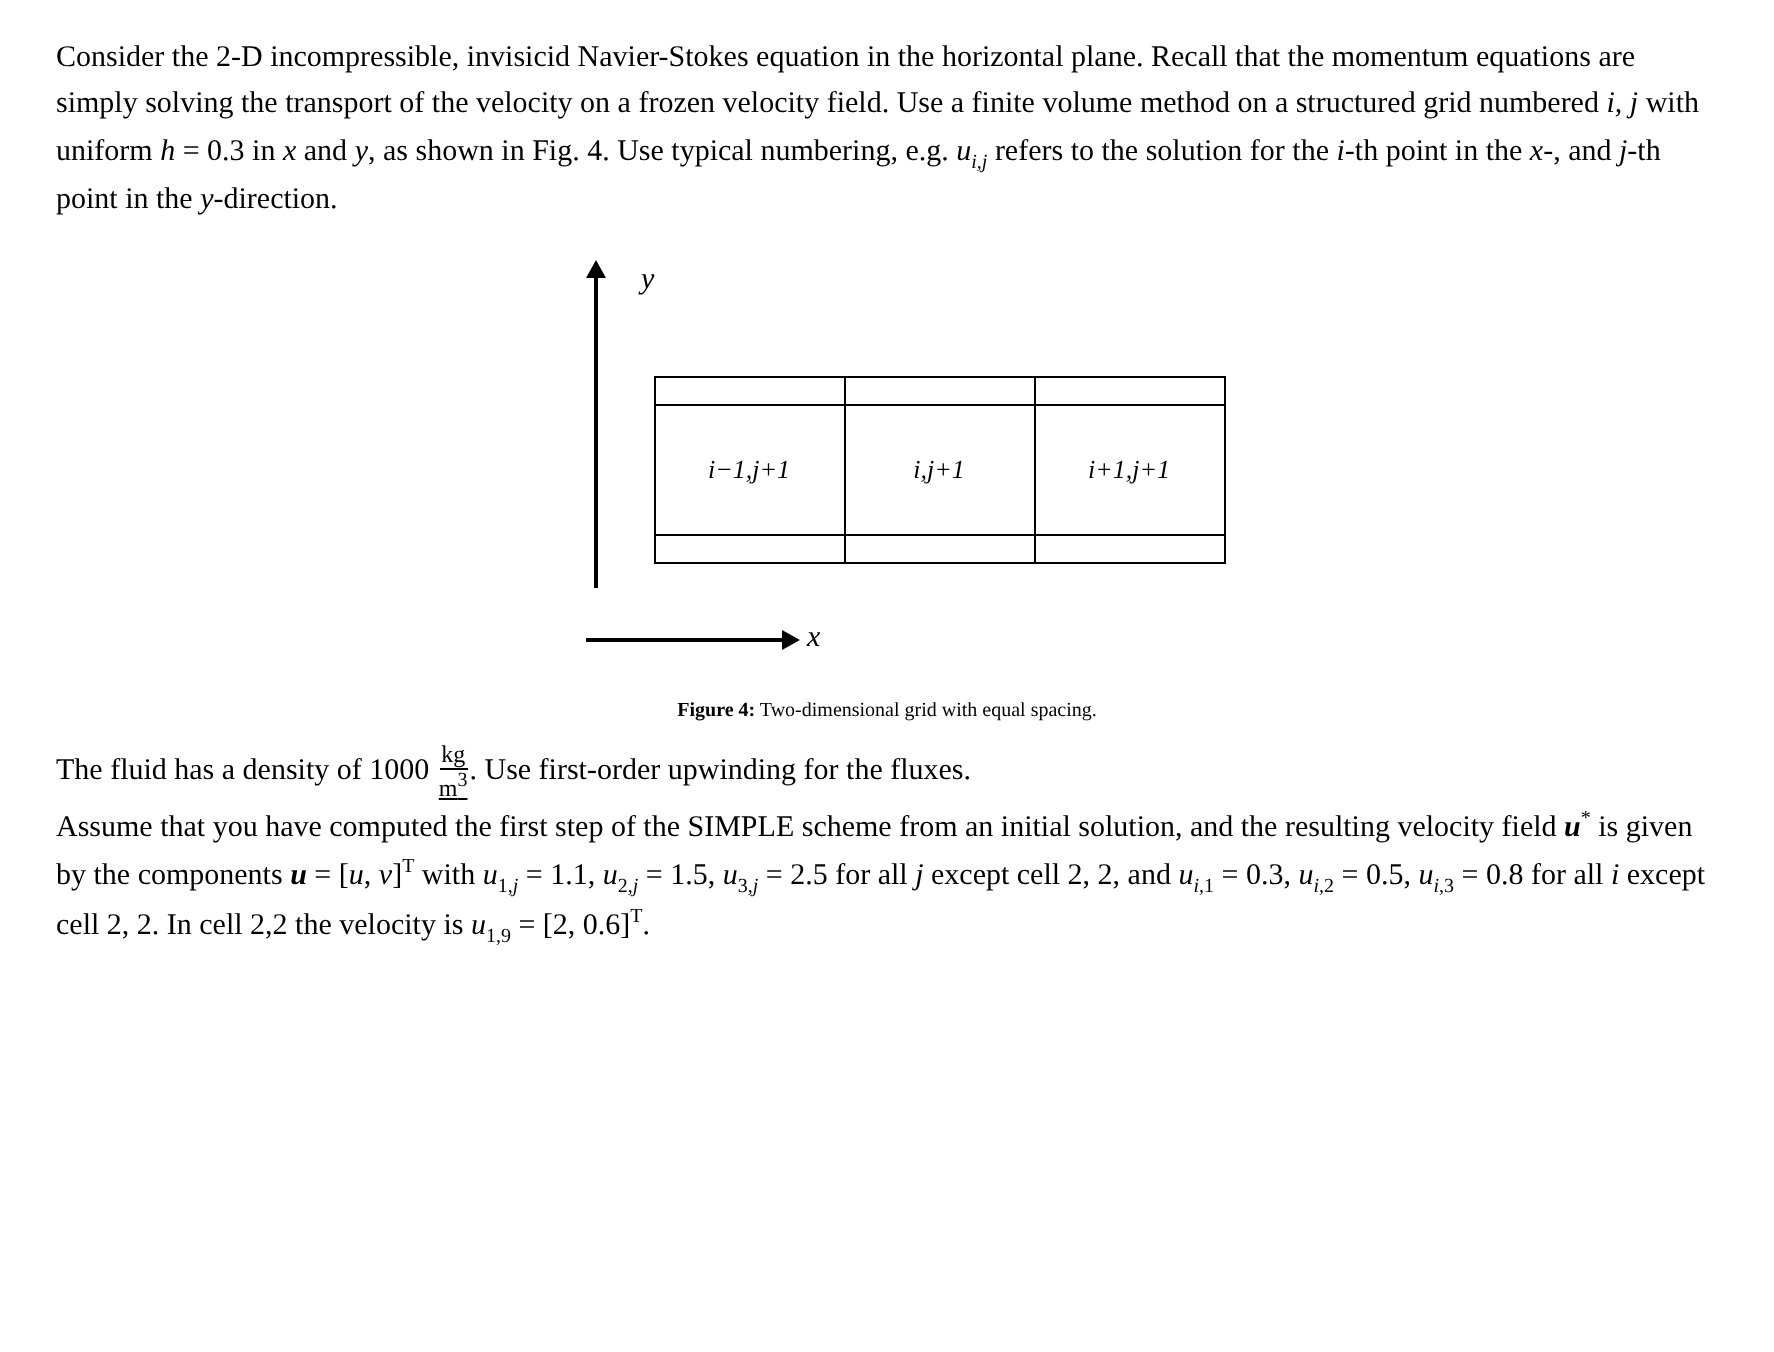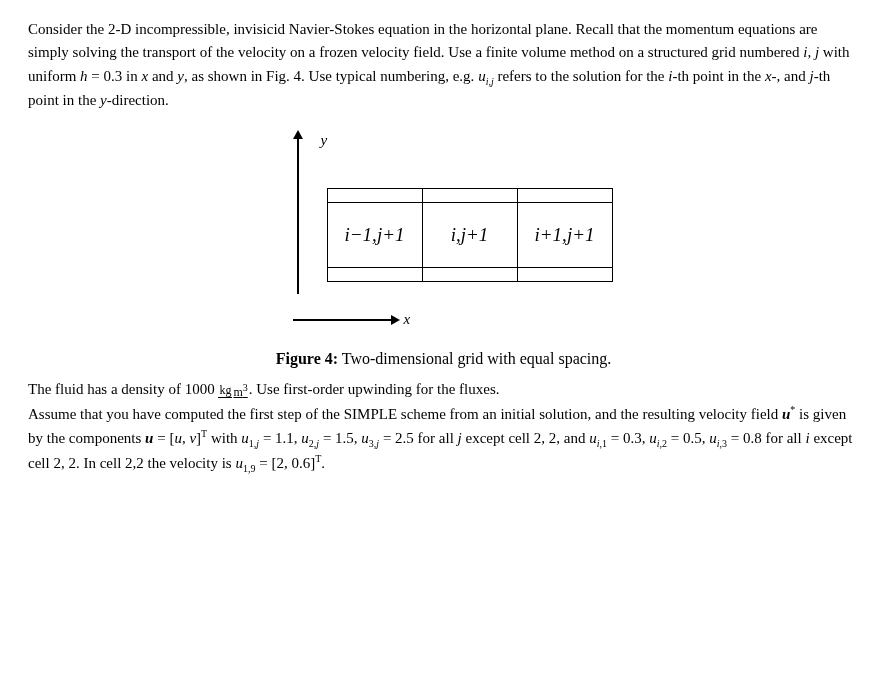--- a/index.html
+++ b/index.html
@@ -92,40 +92,40 @@
     .grid-table {
       border-collapse: collapse;
       border: none;
     }
     .grid-table td {
       border: 1.5px solid #000;
       width: 95px;
       height: 65px;
       text-align: center;
       vertical-align: middle;
-      font-size: 19px;
+      font-size: 13px;
       font-style: italic;
       padding: 0;
     }
     .figure-caption {
-      font-size: 16px;
+      font-size: 10px;
       margin-top: 10px;
       text-align: center;
     }
     .figure-caption span { font-weight: bold; }
     .bottom-text {
       line-height: 1.55;
       margin-top: 8px;
     }
     sup, sub {
       font-size: 10px;
     }
     .frac {
       display: inline-flex;
-      flex-direction: row;
+      flex-direction: column;
       align-items: center;
       vertical-align: middle;
       font-size: 12px;
       line-height: 1.1;
     }
     .frac-num { border-bottom: 1px solid #000; padding: 0 1px; }
     .frac-den { padding: 0 1px; text-decoration: underline; }
     .bold { font-weight: bold; }
     .math-serif { font-style: italic; text-align: right; }
   </style>

